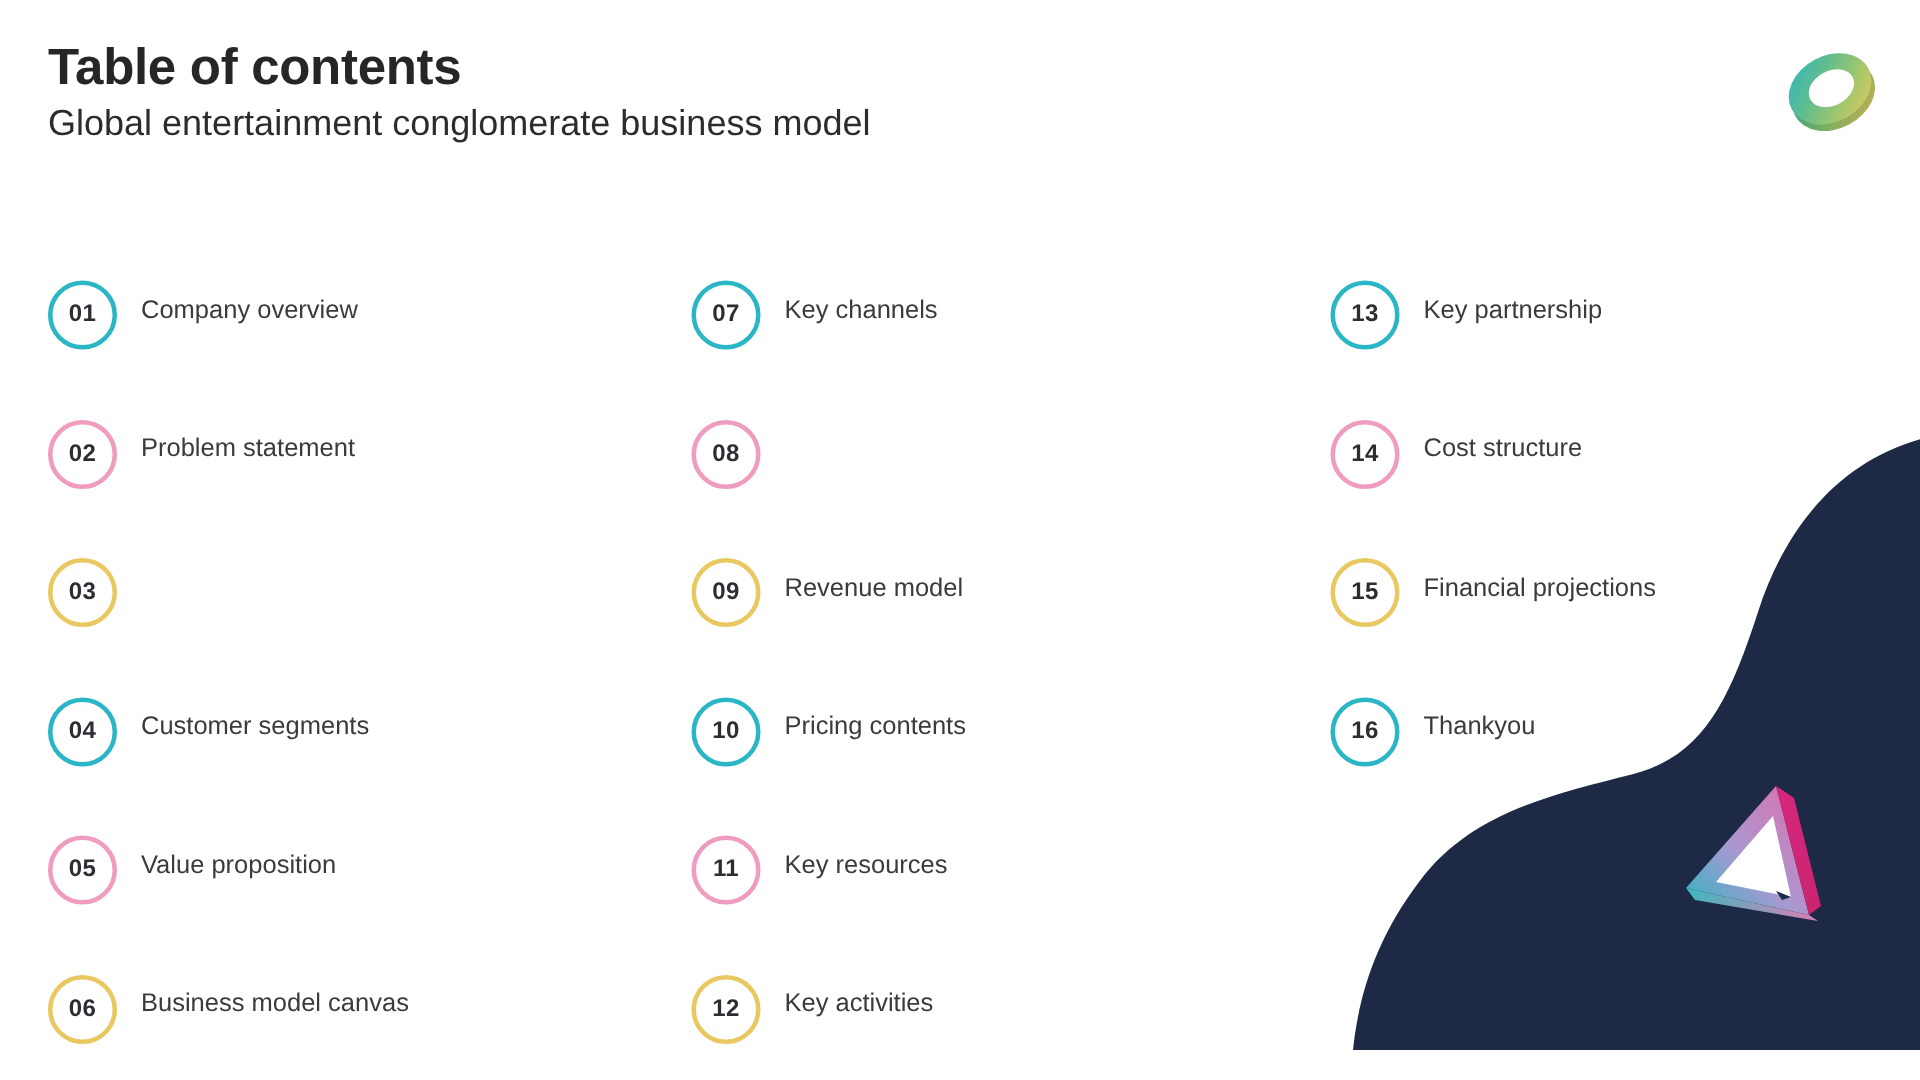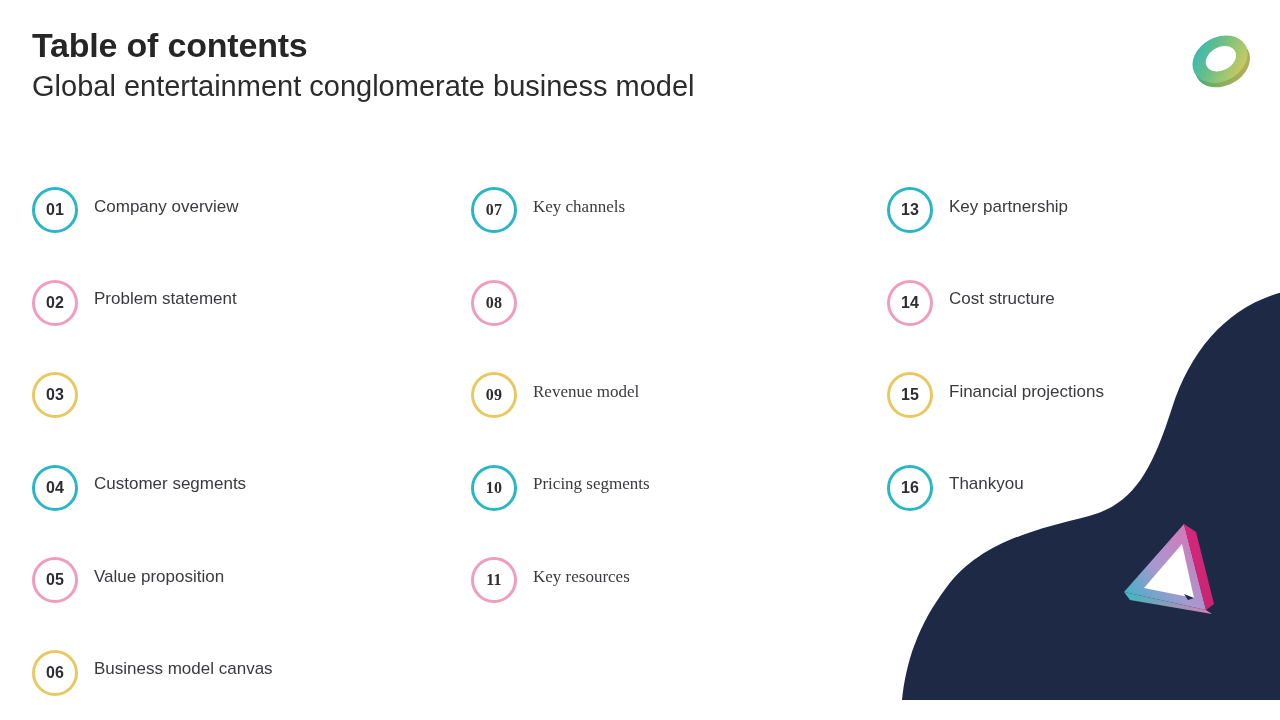--- a/index.html
+++ b/index.html
@@ -52,21 +52,21 @@
   .slide-title {
     font-size: 34px;
     font-weight: bold;
     color: #262626;
     line-height: 1.16;
     letter-spacing: -0.2px;
     margin: 0;
     white-space: nowrap;
   }
   .slide-subtitle {
-    font-size: 29px;
+    font-size: 24px;
     font-weight: normal;
     color: #2c2c2c;
     line-height: 1.2;
     margin: 4px 0 0 0;
     white-space: nowrap;
   }
 
   .logo {
     position: absolute;
     left: 1184px;
@@ -82,21 +82,21 @@
     top: 160px;
     width: 1280px;
     height: 540px;
   }
   .toc-col {
     position: absolute;
     top: 0;
     width: 420px;
   }
   .toc-col.col-1 { left: 32px; }
-  .toc-col.col-2 { left: 471px; font-family: Liberation Serif, serif; }
+  .toc-col.col-2 { left: 461px; }
   .toc-col.col-3 { left: 887px; }
 
   .toc-item {
     position: relative;
     height: 92.5px;
     display: flex;
     align-items: center;
   }
 
   .num-badge {
@@ -256,28 +256,34 @@
       <div class="toc-item">
         <div class="num-badge c-yellow">
           <span class="num">09</span>
         </div>
         <span class="item-label">Revenue model</span>
       </div>
       <div class="toc-item">
         <div class="num-badge c-teal">
           <span class="num">10</span>
         </div>
-        <span class="item-label">Pricing segments</span>
+        <span class="item-label">Pricing contents</span>
       </div>
       <div class="toc-item">
         <div class="num-badge c-pink">
           <span class="num">11</span>
         </div>
         <span class="item-label">Key resources</span>
       </div>
+      <div class="toc-item">
+        <div class="num-badge c-yellow">
+          <span class="num">12</span>
+        </div>
+        <span class="item-label">Key activities</span>
+      </div>
     </div>
 
     <div class="toc-col col-3">
       <div class="toc-item">
         <div class="num-badge c-teal">
           <span class="num">13</span>
         </div>
         <span class="item-label">Key partnership</span>
       </div>
       <div class="toc-item">

